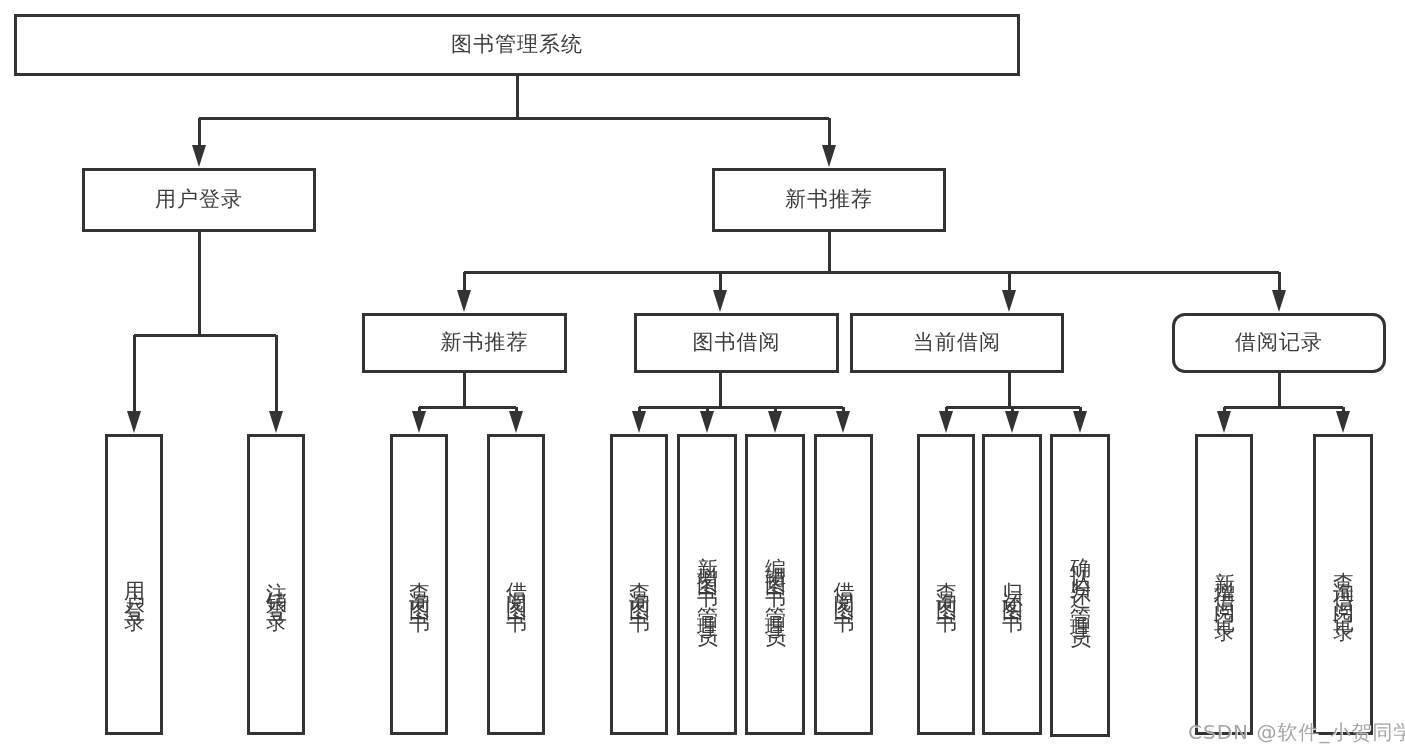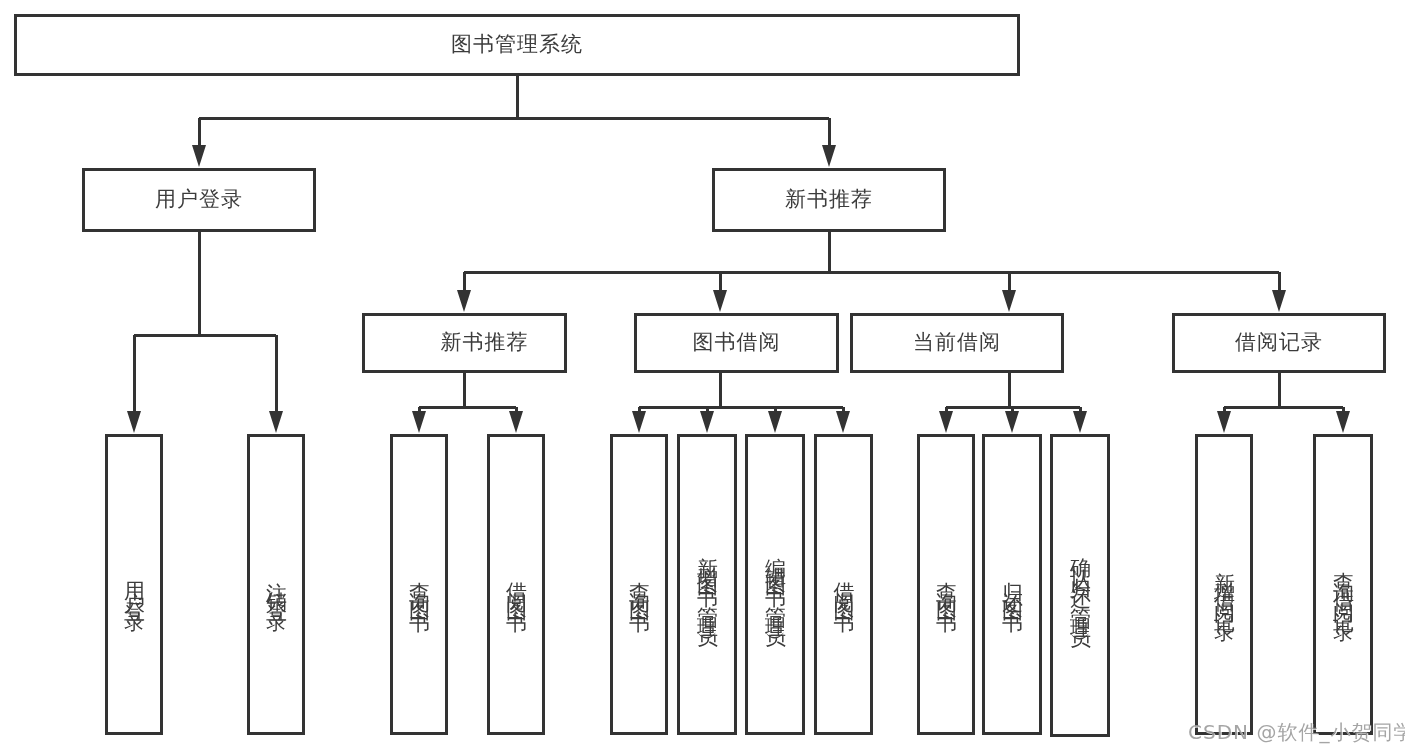--- a/index.html
+++ b/index.html
@@ -91,21 +91,21 @@
 
   <div class="node" style="left:362px;top:313px;width:205px;height:60px;padding-left:40px;">
     <span>新书推荐</span>
   </div>
   <div class="node" style="left:618px;top:313px;width:205px;height:60px;margin-left:16px;">
     <span>图书借阅</span>
   </div>
   <div class="node" style="left:850px;top:313px;width:214px;height:60px;">
     <span>当前借阅</span>
   </div>
-  <div class="node" style="left:1172px;top:313px;width:214px;height:60px;">
+  <div class="node" style="left:1172px;top:313px;width:214px;height:60px;border-radius:13px;">
     <span>借阅记录</span>
   </div>
 
   <div class="node leaf" style="left:105px;top:434px;width:58px;height:301px;">
     <span>用户登录</span>
   </div>
   <div class="node leaf" style="left:247px;top:434px;width:58px;height:301px;">
     <span>注销登录</span>
   </div>
 

